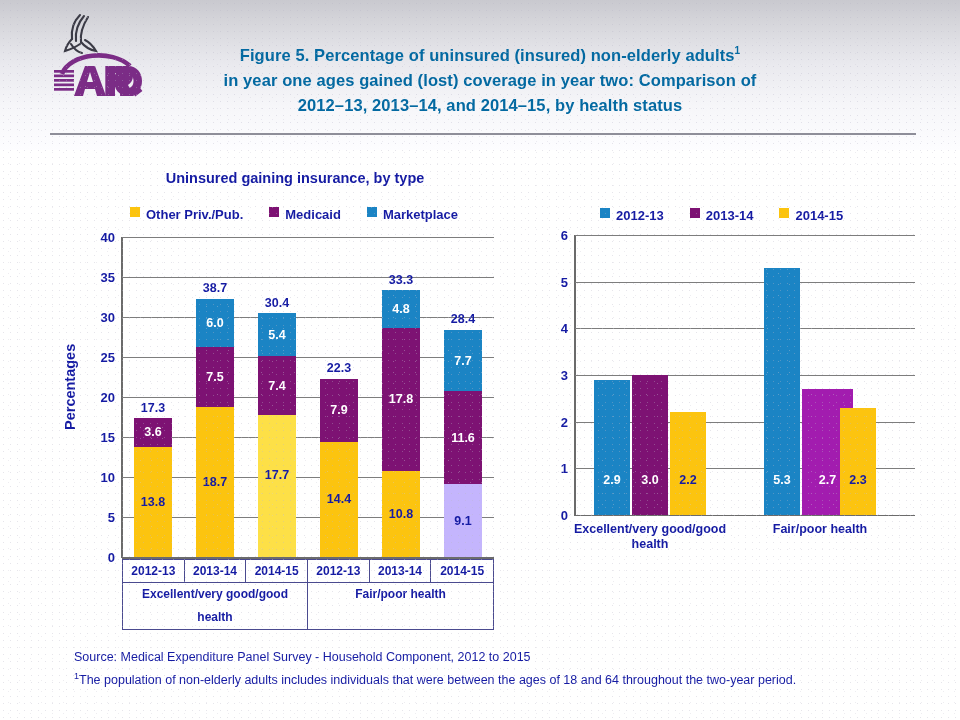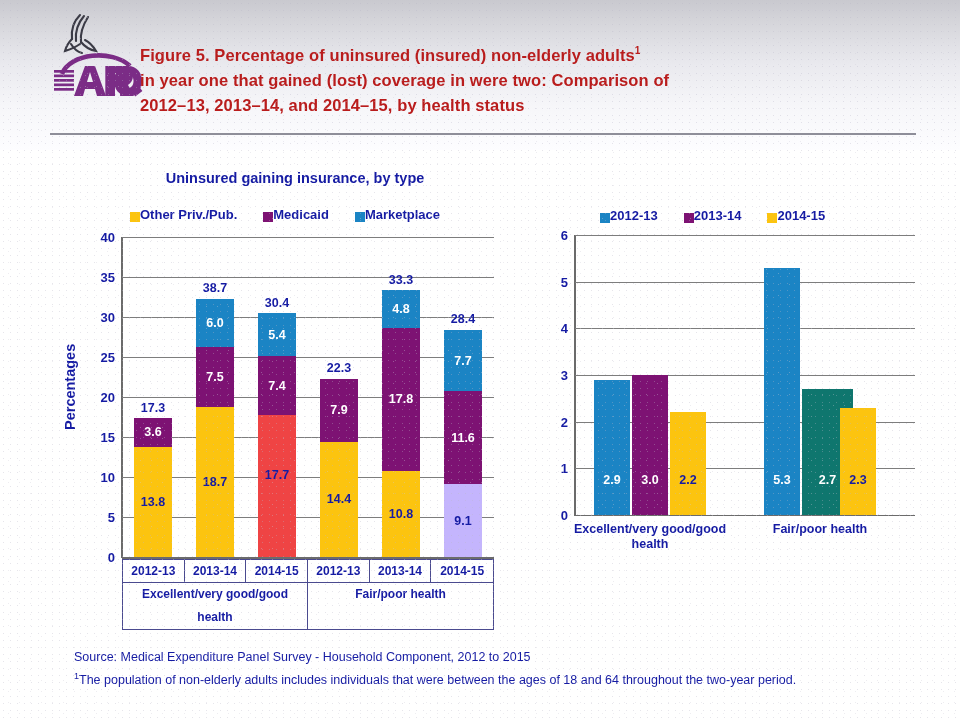--- a/index.html
+++ b/index.html
@@ -25,41 +25,41 @@
       radial-gradient(#b9b6c8 0.6px, transparent 0.7px),
       radial-gradient(#cfcdda 0.5px, transparent 0.6px);
     background-size:7px 7px, 11px 11px;
     background-position:0 0, 3px 4px;
   }
   
   .logo{position:absolute;left:44px;top:8px;width:108px;height:96px;}
   
   .title{
     position:absolute;left:140px;top:38px;width:700px;
-    color:#b91c1c;
+    text-align:center;color:#0369a1;
     font-weight:bold;font-size:16.5px;line-height:25px;
     letter-spacing:.1px;
   }
   .title sup{font-size:10px;vertical-align:super;}
   .rule{
     position:absolute;left:50px;top:133px;width:866px;height:2px;
     background:#8e8e99;
   }
   
   .panel-title{
     position:absolute;color:#151ba3;font-weight:bold;font-size:14.5px;
     text-align:center;
   }
   #left-panel-title{left:60px;top:170px;width:470px;}
   #right-panel-title{left:540px;top:170px;width:420px;}
 
   .legend{position:absolute;display:flex;align-items:center;}
   #left-legend{left:130px;top:207px;gap:26px;}
   #right-legend{left:600px;top:208px;gap:26px;}
-  .legend-item{display:flex;align-items:flex-end;gap:0;}
+  .legend-item{display:flex;align-items:flex-start;gap:6px;}
   .swatch{width:10px;height:10px;display:inline-block;}
   .legend-label{color:#151ba3;font-weight:bold;font-size:13px;white-space:nowrap;}
 
   
   .plot{position:absolute;}
   .axis-line{position:absolute;background:#6b6b6b;}
   .gridline{position:absolute;height:1px;background:#7d7d7d;left:0;}
   .ytick{
     position:absolute;right:100%;margin-right:7px;
     color:#151ba3;font-weight:bold;font-size:13px;
@@ -130,21 +130,21 @@
         <path d="M62 58 L 71 58 L 71 69 L 80 69 L 80 58 L 89 58 L 89 88 L 80 88 L 80 77 L 71 77 L 71 88 L 62 88 Z" transform="translate(-1,0) scale(0.82,1) translate(14,0)"></path>
         <path d="M63 58 L 80 58 C 87 58, 90 62, 90 68 C 90 72, 88 75, 85 77 L 91 88 L 81 88 L 77 79 L 72 79 L 72 88 L 63 88 Z M72 65 L 72 73 L 78 73 C 80.5 73, 82 71.5, 82 69 C 82 66.5, 80.5 65, 78 65 Z" transform="translate(-1,0)"></path>
         <path d="M101 58 C 110 58, 115 65, 115 73 C 115 81, 110 88, 101 88 C 92 88, 87 81, 87 73 C 87 65, 92 58, 101 58 Z M101 66 C 97.5 66, 95.5 69, 95.5 73 C 95.5 77, 97.5 80, 101 80 C 104.5 80, 106.5 77, 106.5 73 C 106.5 69, 104.5 66, 101 66 Z" transform="translate(-17,0)"></path>
         <rect x="88" y="80" width="9" height="7" transform="rotate(-38 92 83)"></rect>
       </g>
     </svg>
   </div>
 
   <div class="title">
     <span>Figure 5. Percentage of uninsured (insured) non-elderly adults</span><sup>1</sup><br>
-    <span>in year one that gained (lost) coverage in were two: Comparison of</span><br>
+    <span>in year one ages gained (lost) coverage in year two: Comparison of</span><br>
     <span>2012–13, 2013–14, and 2014–15, by health status</span>
   </div>
 
   <div class="rule"></div>
 
   <div class="panel-title" id="left-panel-title">Uninsured gaining insurance, by type</div>
 
   <div class="legend" id="left-legend">
     <div class="legend-item">
       <span class="swatch" style="background:#fcc40f"></span>
@@ -197,21 +197,21 @@
         </div>
         <div class="seg" style="background: rgb(125, 18, 115); height: 60px; bottom: 149.6px;">
           <span class="seg-label" style="color: rgb(255, 255, 255);">7.5</span>
         </div>
         <div class="seg" style="background: rgb(27, 132, 196); height: 48px; bottom: 209.6px;">
           <span class="seg-label" style="color: rgb(255, 255, 255);">6.0</span>
         </div>
         <div class="total-label" style="width: 38px; left: 0px; bottom: 261.6px;">38.7</div>
       </div>
       <div class="bar" style="left: 136px; width: 38px; height: 243.2px;">
-        <div class="seg" style="background: #ef4444; height: 165px; bottom: 0px;">
+        <div class="seg" style="background: #fde047; height: 165px; bottom: 0px;">
           <span class="seg-label" style="color: rgb(21, 27, 163);">17.7</span>
         </div>
         <div class="seg" style="background: rgb(125, 18, 115); height: 59.2px; bottom: 141.6px;">
           <span class="seg-label" style="color: rgb(255, 255, 255);">7.4</span>
         </div>
         <div class="seg" style="background: rgb(27, 132, 196); height: 43.2px; bottom: 200.8px;">
           <span class="seg-label" style="color: rgb(255, 255, 255);">5.4</span>
         </div>
         <div class="total-label" style="width: 38px; left: 0px; bottom: 247.2px;">30.4</div>
       </div>
@@ -303,21 +303,21 @@
       <div class="bar" style="left: 57px; width: 36px; height: 140px; background: rgb(125, 18, 115);">
         <span class="seg-label" style="top: auto; bottom: 28px; transform: none; color: rgb(255, 255, 255);">3.0</span>
       </div>
       <div class="bar" style="left: 95px; width: 36px; height: 102.667px; background: rgb(252, 196, 15);">
         <span class="seg-label" style="top: auto; bottom: 28px; transform: none; color: rgb(21, 27, 163);">2.2</span>
       </div>
       <div class="xcat" style="left: -10px; top: 287px; width: 170px;">Excellent/very good/good health</div>
       <div class="bar" style="left: 189px; width: 36px; height: 247.333px; background: rgb(27, 132, 196);">
         <span class="seg-label" style="top: auto; bottom: 28px; transform: none; color: rgb(255, 255, 255);">5.3</span>
       </div>
-      <div class="bar" style="left: 227px; width: 51px; height: 126px; background: #0f766e;">
+      <div class="bar" style="left: 227px; width: 51px; height: 126px; background: #a21caf;">
         <span class="seg-label" style="top: auto; bottom: 28px; transform: none; color: rgb(255, 255, 255);">2.7</span>
       </div>
       <div class="bar" style="left: 265px; width: 36px; height: 107.333px; background: rgb(252, 196, 15);">
         <span class="seg-label" style="top: auto; bottom: 28px; transform: none; color: rgb(21, 27, 163);">2.3</span>
       </div>
       <div class="xcat" style="left: 160px; top: 287px; width: 170px;">Fair/poor health</div>
     </div>
 
   <div class="footer">
     <div>Source:  Medical Expenditure Panel Survey  - Household Component, 2012 to 2015</div>

